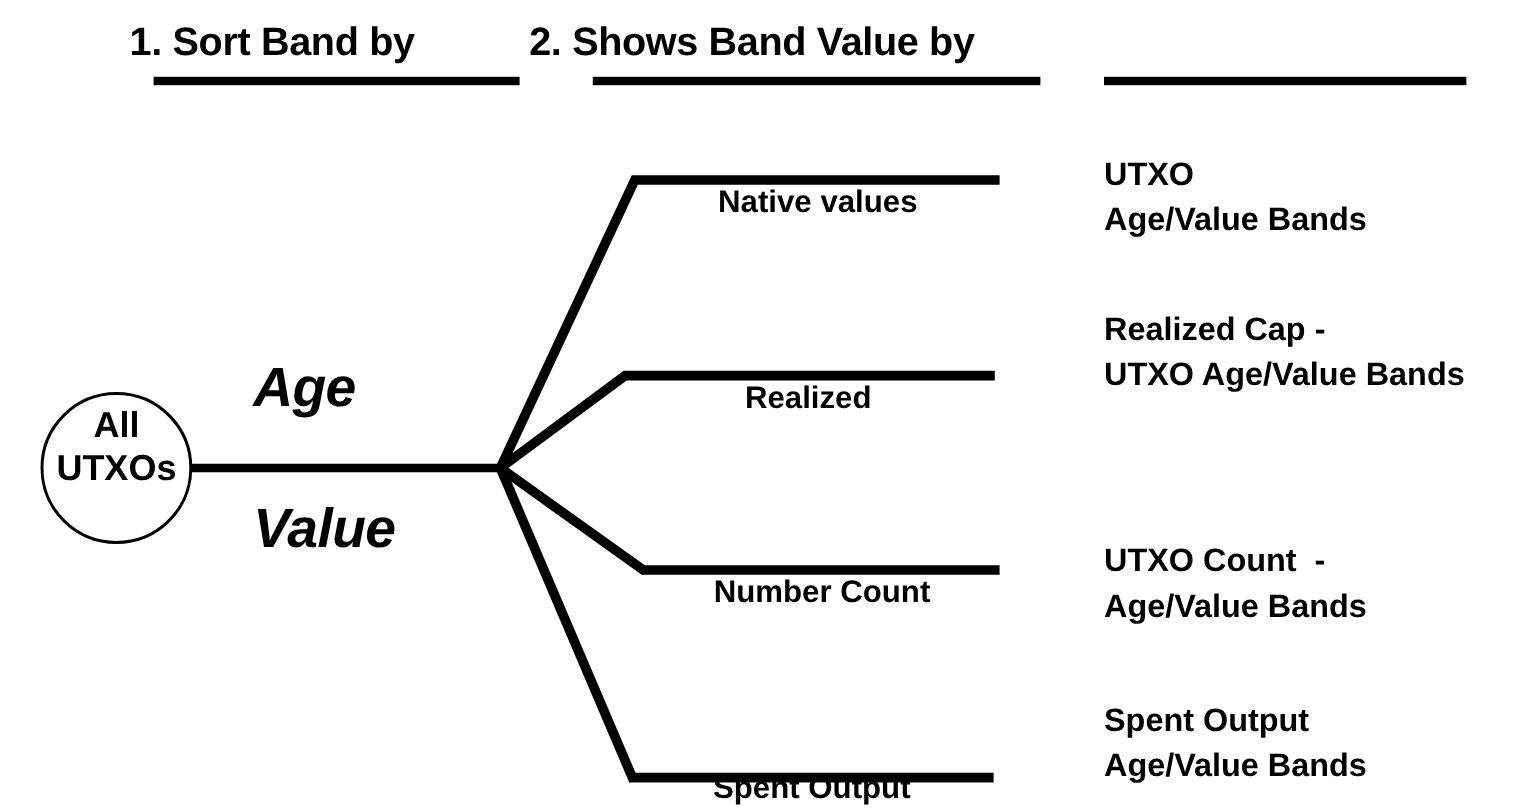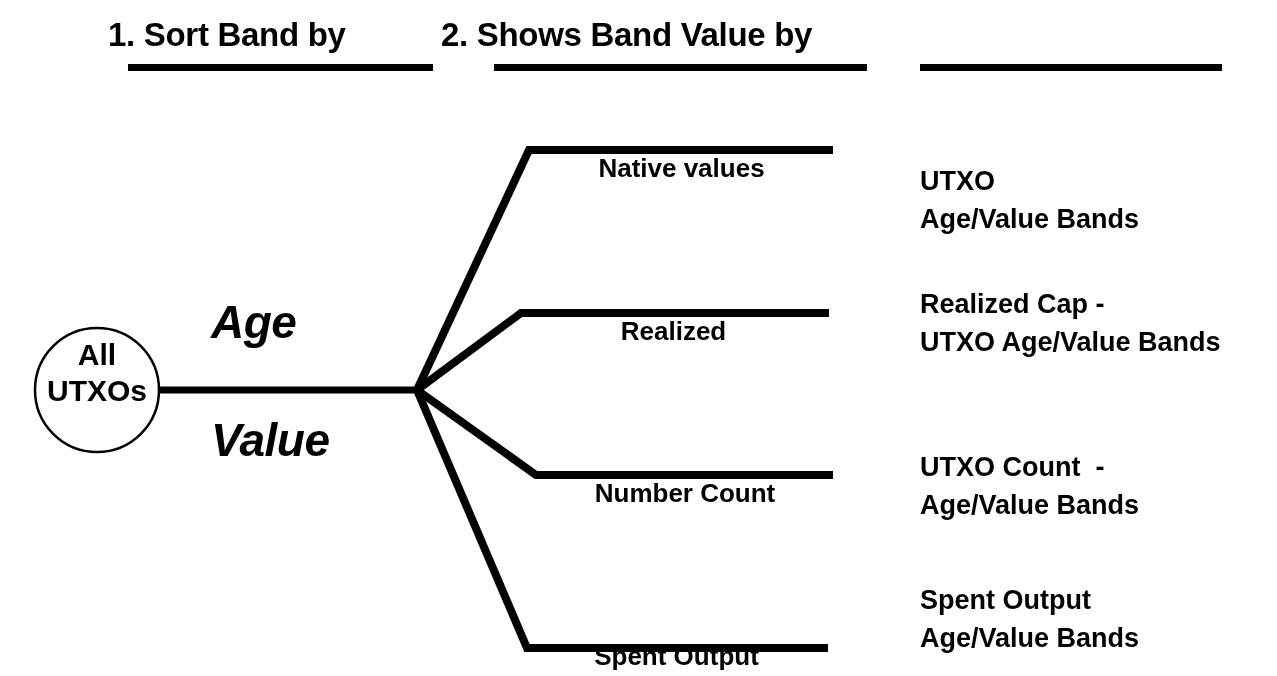--- a/index.html
+++ b/index.html
@@ -113,22 +113,22 @@
 UTXOs</div>
 
   <div class="axis-label" style="left:211px; top:296px;">Age</div>
   <div class="axis-label" style="left:211px; top:414px;">Value</div>
 
   <div class="node-label" style="left:530px; top:105px; width:303px;">Native values</div>
   <div class="node-label" style="left:522px; top:268px; width:303px;">Realized</div>
   <div class="node-label" style="left:537px; top:430px; width:296px;">Number Count</div>
   <div class="node-label" style="left:527px; top:593px; width:299px;">Spent Output</div>
 
-  <div class="out-label" style="left:920px; top:126px;margin-top:36px;">UTXO
+  <div class="out-label" style="left:920px; top:126px;">UTXO
 Age/Value Bands</div>
-  <div class="out-label" style="left:920px; top:255px;margin-top:30px;">Realized Cap -
+  <div class="out-label" style="left:920px; top:255px;">Realized Cap -
 UTXO Age/Value Bands</div>
   <div class="out-label" style="left:920px; top:418px;margin-top:30px;">UTXO Count  -
 Age/Value Bands</div>
   <div class="out-label" style="left:920px; top:581px;">Spent Output
 Age/Value Bands</div>
 
 </div>
 
 </body></html>

